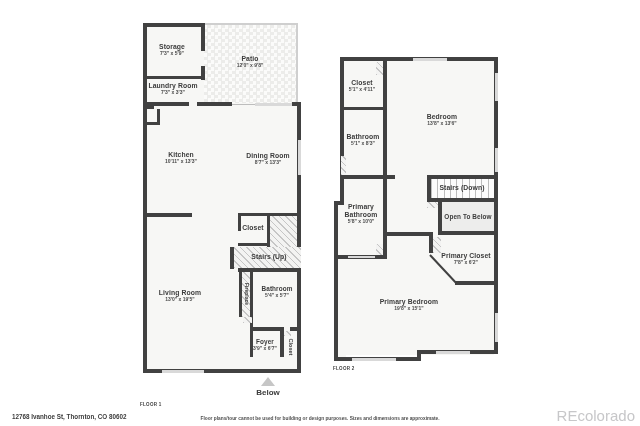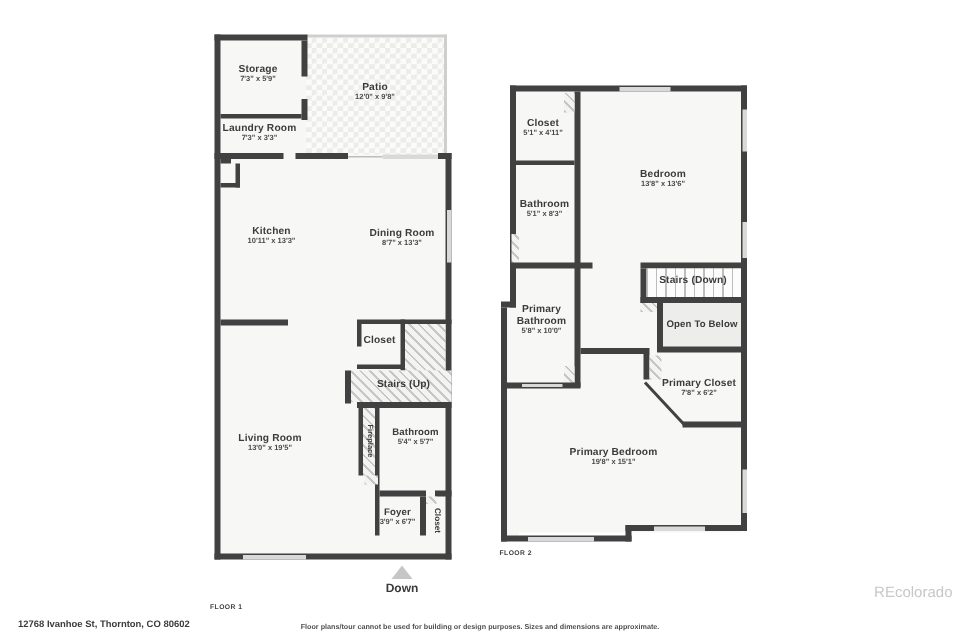--- a/index.html
+++ b/index.html
@@ -18,21 +18,21 @@
   .lbl .name{font-size:6.8px;font-weight:700;letter-spacing:.1px;}
   .lbl .dims{font-size:5px;font-weight:600;color:#4a4a4a;}
   .lbl.wrap{white-space:normal;width:46px;}
   .lbl.small .name{font-size:6.4px;}
   .vlbl{position:absolute;transform:translate(-50%,-50%);writing-mode:vertical-rl;color:#3b3b3b;font-weight:700;white-space:nowrap;}
   .diag{position:absolute;height:2px;background:#414141;transform-origin:0 50%;}
   .tri{position:absolute;width:0;height:0;border-left:7px solid transparent;border-right:7px solid transparent;border-bottom:9px solid #c6c6c6;}
   .floortag{position:absolute;font-size:4.5px;font-weight:700;color:#3f3f3f;letter-spacing:.3px;}
   .address{position:absolute;left:12px;top:413px;font-size:6.3px;font-weight:700;color:#3b3b3b;}
   .disclaimer{position:absolute;left:50%;transform:translateX(-50%);top:416px;font-size:4.8px;font-weight:700;color:#4f4f4f;}
-  .brand{position:absolute;right:5px;top:390px;font-size:10px;color:#c7c7c9;text-align:center;}
+  .brand{position:absolute;right:5px;top:407px;font-size:15px;color:#c7c7c9;text-align:center;}
   .entrylbl{position:absolute;transform:translate(-50%,-50%);font-size:8px;font-weight:700;color:#3b3b3b;}
 </style>
 </head>
 <body>
 
 <div class="stage">
 
   <div>
     <div class="interior" style="left:147px;top:27px;width:150px;height:344px;"></div>
 
@@ -115,21 +115,21 @@
       <div class="name">Bathroom</div>
       <div class="dims">5'4" x 5'7"</div>
     </div>
     <div class="lbl small" style="left:265px;top:345px;">
       <div class="name">Foyer</div>
       <div class="dims">3'9" x 6'7"</div>
     </div>
     <div class="vlbl" style="left:291px;top:347px;font-size:5.5px;">Closet</div>
 
     <div class="tri" style="left:261px;top:377px;"></div>
-    <div class="entrylbl" style="left:268px;top:392px;">Down</div>
+    <div class="entrylbl" style="left:268px;top:392px;">Below</div>
     <div class="floortag" style="left:140px;top:402px;">FLOOR 1</div>
   </div>
 
   <div>
     <div class="interior" style="left:344px;top:61px;width:150px;height:294px;"></div>
     <div class="interior" style="left:338px;top:205px;width:8px;height:152px;"></div>
 
     <div class="wall" style="left:340px;top:57px;width:158px;height:4px;"></div>
     <div class="win" style="left:413px;top:57.5px;width:34px;height:3px;"></div>
     <div class="wall" style="left:340px;top:57px;width:4px;height:148px;"></div>

